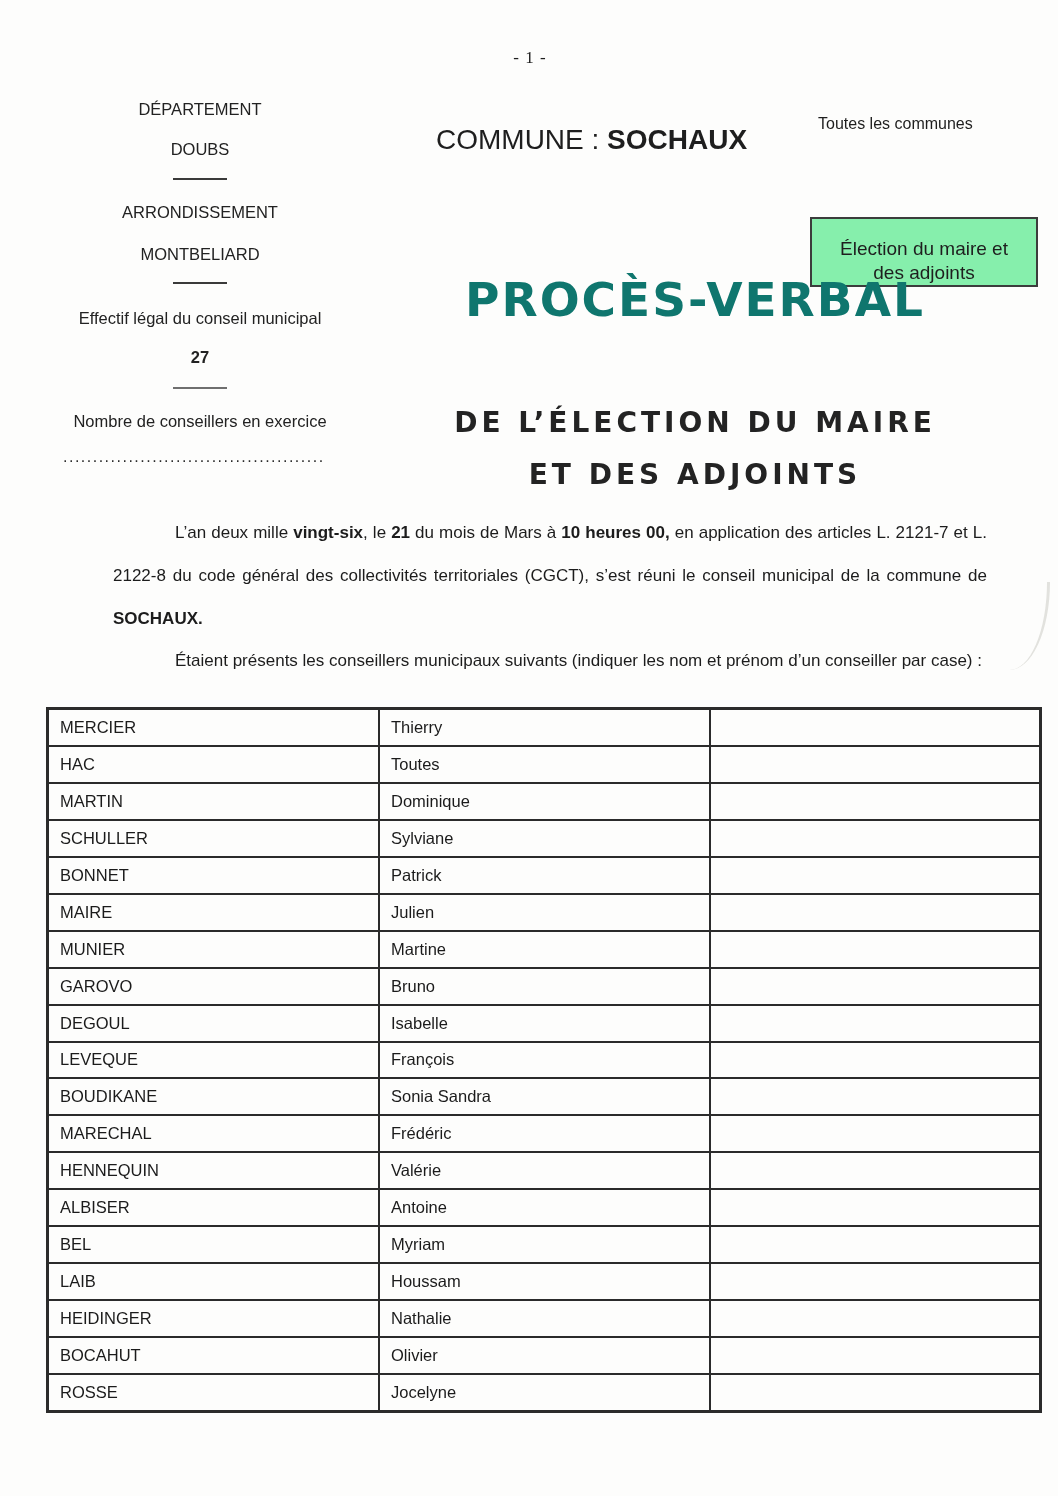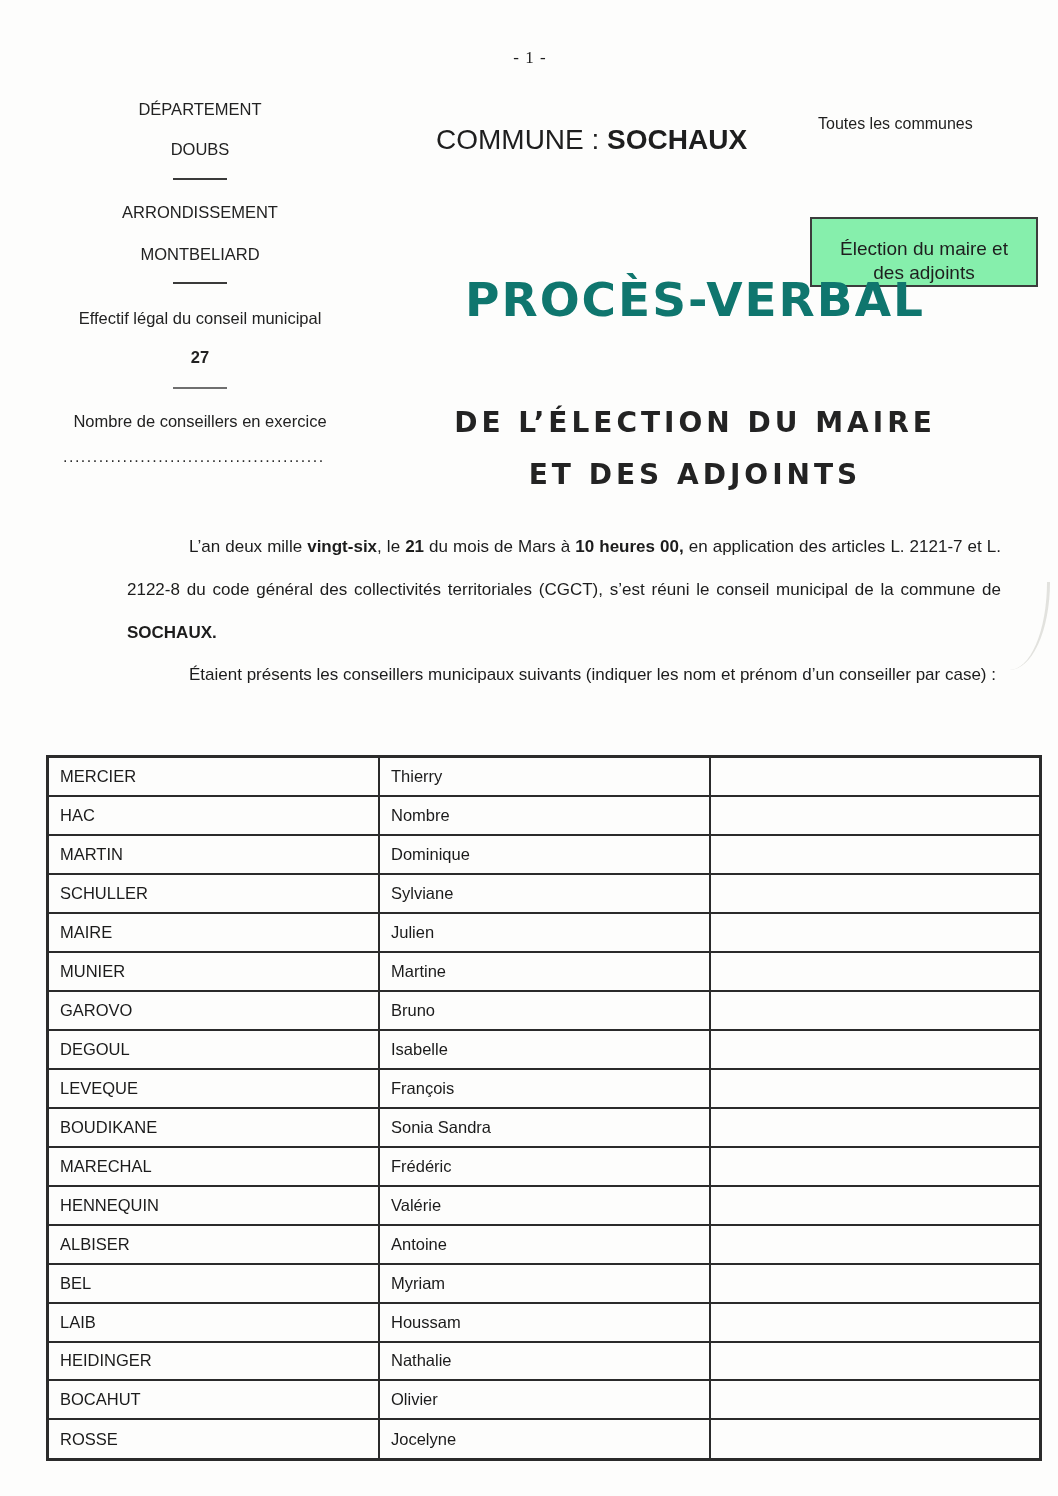--- a/index.html
+++ b/index.html
@@ -101,37 +101,37 @@
     color: #232323;
     white-space: nowrap;
     margin-top: 32px;
   }
   .title-sub1 { top: 374px; }
   .title-sub2 { top: 426px; }
 
   
   .para {
     left: 113px; width: 874px;
-    margin: 14px;
+    margin: 0;
     text-align: justify;
     font-size: 17px;
     color: #1c1c1c;
   }
   .para1 { top: 511px; line-height: 43px; text-indent: 62px; }
   .para2 { top: 648px; line-height: 26px; text-indent: 62px; }
 
   
   .council {
     left: 46px; top: 707px;
     width: 953px; height: 706px;
     border-collapse: collapse;
     table-layout: fixed;
   }
   .council, .council td { border: 2px solid #2b2b2b; }
-  .council { border-width: 3px; margin-top: 48px; }
+  .council { border-width: 3px; }
   .council td {
     font-size: 16.5px;
     color: #1b1b1b;
     padding: 0 0 0 11px;
     vertical-align: middle;
     overflow: hidden;
     white-space: nowrap;
   }
   .council td.col-last  { width: 318px; }
   .council td.col-first { width: 318px; }
@@ -188,36 +188,41 @@
   <table class="abs council">
     <tbody>
   <tr>
     <td class="col-last">MERCIER</td>
     <td class="col-first">Thierry</td>
     <td class="col-empty"></td>
   </tr>
 
   <tr>
     <td class="col-last">HAC</td>
-    <td class="col-first">Nombre</td>
+    <td class="col-first">Toutes</td>
     <td class="col-empty"></td>
   </tr>
 
   <tr>
     <td class="col-last">MARTIN</td>
     <td class="col-first">Dominique</td>
     <td class="col-empty"></td>
   </tr>
 
   <tr>
     <td class="col-last">SCHULLER</td>
     <td class="col-first">Sylviane</td>
     <td class="col-empty"></td>
   </tr>
 
+  <tr>
+    <td class="col-last">BONNET</td>
+    <td class="col-first">Patrick</td>
+    <td class="col-empty"></td>
+  </tr>
 
 
   <tr>
     <td class="col-last">MAIRE</td>
     <td class="col-first">Julien</td>
     <td class="col-empty"></td>
   </tr>
 
   <tr>
     <td class="col-last">MUNIER</td>

